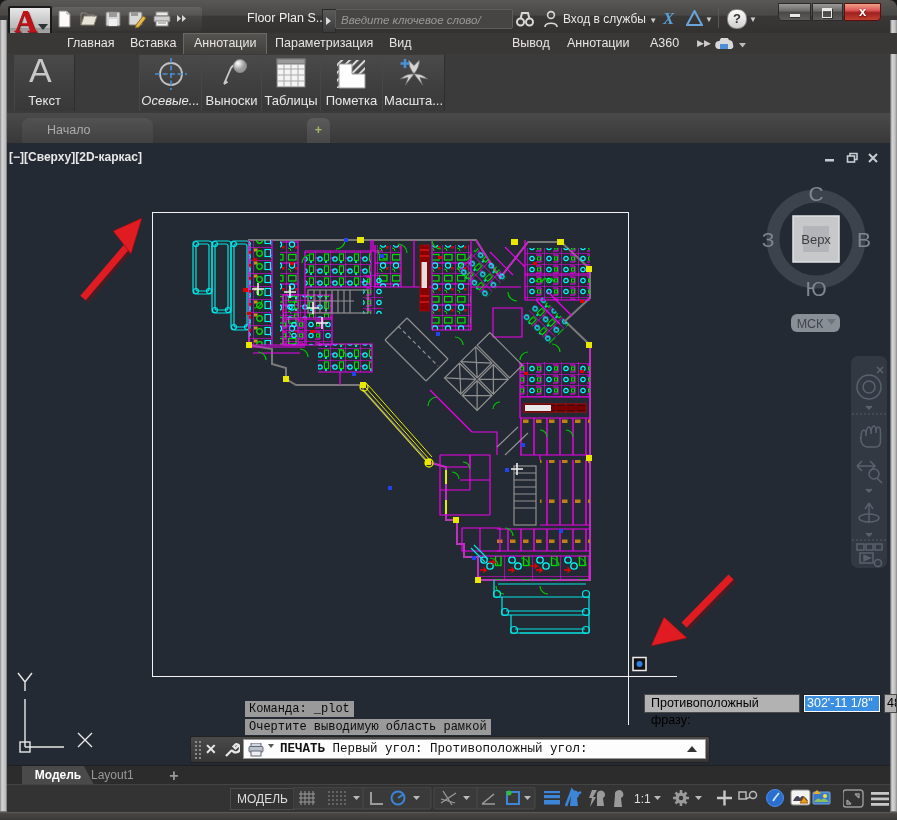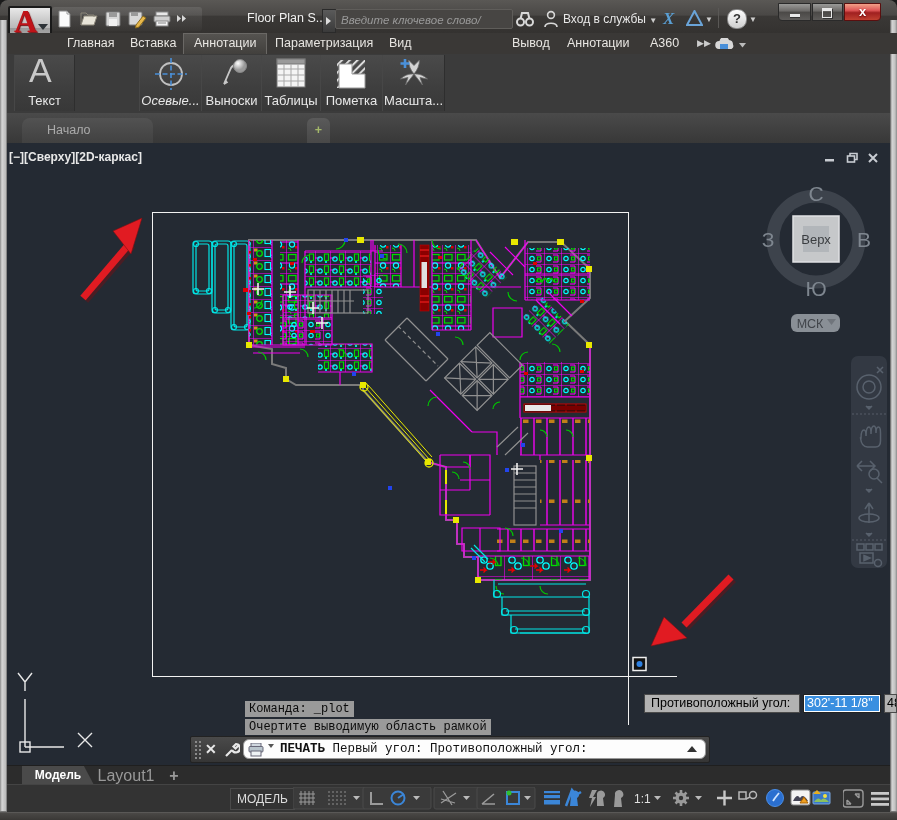--- a/index.html
+++ b/index.html
@@ -525,47 +525,47 @@
     <rect x="860" y="553" width="13" height="10"></rect>
         <path d="M864 555.5 l6 2.5 -6 2.5 z" fill="#5d6672"></path>
     <circle cx="878" cy="563" r="3.5"></circle>
   </g>
 </g>
 </svg>
 
 <div class="abs" style="left:245px;top:701px;background:#9a9a9a;color:#0a0a0a;font-family:'Liberation Mono',monospace;font-size:12px;padding:0 4px;line-height:16px;">Команда: _plot</div>
 <div class="abs" style="left:245px;top:719px;background:#9a9a9a;color:#0a0a0a;font-family:'Liberation Mono',monospace;font-size:12px;padding:0 4px;line-height:16px;">Очертите выводимую область рамкой</div>
 
-<div class="abs" style="left:644px;top:694px;width:156px;height:19px;background:#b2b2b2;border:1px solid #4a4a4a;box-sizing:border-box;color:#000;font-size:12.5px;line-height:17px;padding-left:6px;">Противоположный угол:</div>
+<div class="abs" style="left:644px;top:694px;width:156px;height:19px;background:#b2b2b2;border:1px solid #4a4a4a;box-sizing:border-box;color:#000;font-size:12.5px;line-height:17px;padding-left:6px;">Противоположный фразу:</div>
 <div class="abs" style="left:803px;top:694px;width:78px;height:19px;background:#fff;border:1px solid #222;box-sizing:border-box;">
   <div style="position:absolute;left:1px;top:1px;right:1px;bottom:1px;background:#3a8fe0;color:#fff;font-size:12.5px;line-height:15px;padding-left:2px;">302'-11 1/8"</div>
 </div>
 <div class="abs" style="left:884px;top:694px;width:13px;height:19px;background:#b2b2b2;border:1px solid #4a4a4a;box-sizing:border-box;color:#000;font-size:12.5px;line-height:17px;padding-left:2px;overflow:hidden;">48</div>
 
 <div class="abs" style="left:190px;top:736px;width:520px;height:27px;background:linear-gradient(#4a4a4a,#353535);border:1px solid #222;border-radius:2px;box-sizing:border-box;">
   <div style="position:absolute;left:3px;top:3px;width:8px;height:19px;background-image:radial-gradient(circle,#8a8a8a 1px,transparent 1.2px);background-size:4px 4px;"></div>
   <div style="position:absolute;left:14px;top:4px;color:#e8e8e8;font-weight:bold;font-size:14px;">✕</div>
   <svg style="position:absolute;left:33px;top:5px;" width="16" height="16" viewBox="0 0 16 16">
     <path d="M2 14 L8 8 M8 8 a4.2 4.2 0 1 0 4 -6 l-2.5 2.5 2 2 2.5 -2.5" fill="none" stroke="#e8e8e8" stroke-width="2.2"></path>
   </svg>
-  <div style="position:absolute;left:52px;top:2px;right:3px;bottom:3px;background:#fdfdfd;border:1px solid #999;border-radius:6px;">
+  <div style="position:absolute;left:52px;top:2px;right:3px;bottom:3px;background:#fdfdfd;border:1px solid #999;border-radius:0;">
     <svg style="position:absolute;left:4px;top:3px;" width="18" height="14" viewBox="0 0 18 14">
       <rect x="3" y="0" width="10" height="3.5" fill="#d0d8e0" stroke="#667"></rect>
       <rect x="1" y="3.5" width="14" height="5.5" rx="1" fill="#b8c4cc" stroke="#667"></rect>
       <rect x="3" y="8" width="10" height="5" fill="#eef2f4" stroke="#667"></rect>
     </svg>
     <div style="position:absolute;left:24px;top:4px;width:0;height:0;border-left:3.5px solid transparent;border-right:3.5px solid transparent;border-top:4px solid #555;"></div>
     <div style="position:absolute;left:36px;top:2px;color:#111;font-family:'Liberation Mono',monospace;font-size:12.5px;"><b>ПЕЧАТЬ</b> Первый угол:  Противоположный угол:</div>
     <div style="position:absolute;right:8px;top:6px;width:0;height:0;border-left:5px solid transparent;border-right:5px solid transparent;border-bottom:6px solid #333;"></div>
   </div>
 </div>
 
 <div class="abs" id="laybar">
   <div class="abs" style="left:15px;top:0;width:72px;height:19px;background:#4a4a4a;color:#fff;font-weight:bold;font-size:12px;text-align:center;line-height:19px;clip-path:polygon(0 0,86% 0,100% 100%,0 100%);">Модель</div>
-  <div class="abs" style="left:84px;top:0;width:70px;height:19px;color:#999;font-size:16px;text-align:center;line-height:19px;">Layout1</div>
+  <div class="abs" style="left:84px;top:0;width:70px;height:19px;color:#999;font-size:12px;line-height:19px;">Layout1</div>
   <div class="abs" style="left:158px;top:1px;width:18px;height:17px;color:#999;font-weight:bold;text-align:center;line-height:17px;">+</div>
 </div>
 
 <div class="abs" id="statbar">
   <div class="abs" style="left:223px;top:3px;height:20px;line-height:20px;padding:0 6px;color:#ddd;font-size:12px;border:1px solid #4a4a4a;">МОДЕЛЬ</div>
   <svg class="abs" style="left:286px;top:2px;" width="600" height="23" viewBox="0 0 600 23">
 
     <rect x="0" y="0" width="73" height="22" rx="2" fill="#3a3a3a" stroke="#4a4a4a"></rect>
     <g stroke="#9a9a9a" stroke-width="1">
         <path d="M8 4 v14 M12 4 v14 M16 4 v14 M20 4 v14 M6 7 h16 M6 11 h16 M6 15 h16"></path>

